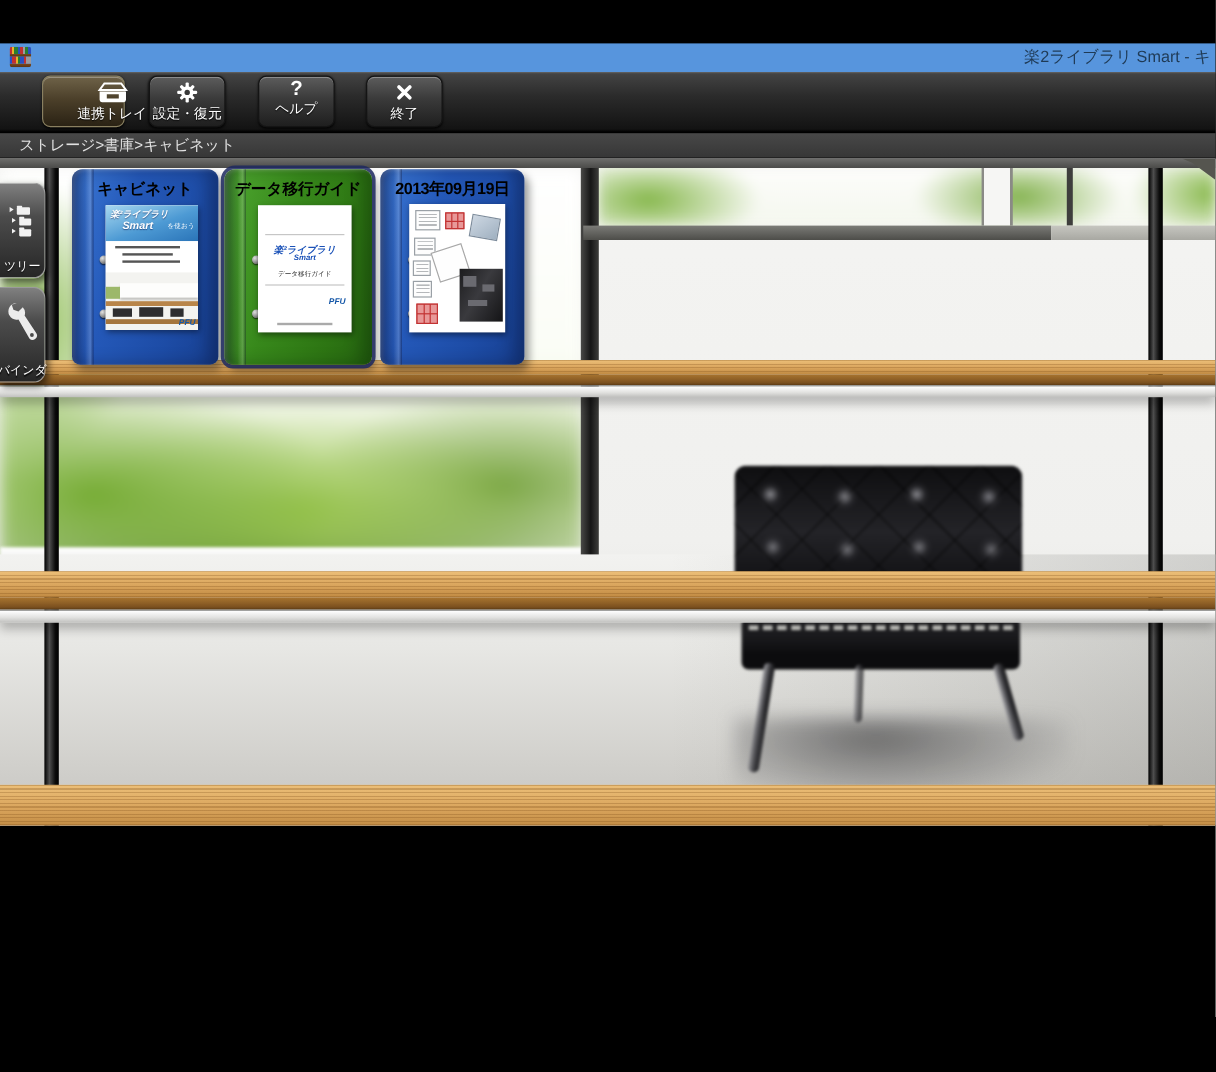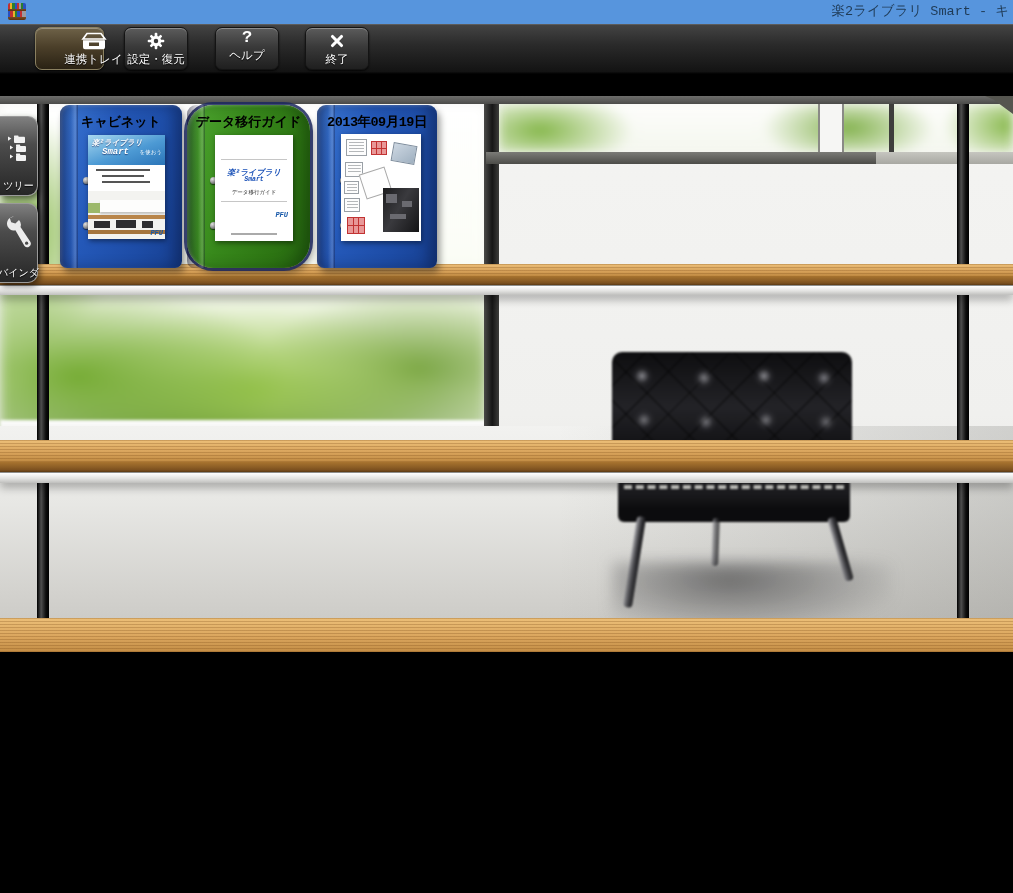--- a/index.html
+++ b/index.html
@@ -1,17 +1,18 @@
 <!DOCTYPE html>
 <html><head>
 <meta charset="utf-8">
 <style>
   html,body{margin:0;padding:0;background:#000;}
   .app{position:relative;width:1013px;height:652px;overflow:hidden;
-       font-family:Liberation Mono, monospace;
+       font-family:Liberation Sans, sans-serif;
+       margin-top:36px;
        -webkit-font-smoothing:antialiased;}
   .app *{position:absolute;box-sizing:border-box;}
 
   
   .titlebar{left:0;top:0;width:1013px;height:24px;background:#5795dd;z-index:50;}
   .appicon{left:8px;top:3px;width:18px;height:17px;
     background:
       linear-gradient(to right,#c23030 0 2px,#e8b22a 2px 4px,#2a7f2f 4px 7px,#2a4fc0 7px 9px,#c23030 9px 11px,#9a9aa0 11px 13px,#2a7f2f 13px 15px,#2a4fc0 15px 18px) 0 0/18px 6px no-repeat,
       linear-gradient(#7a4a20,#5a3312) 0 6px/18px 2px no-repeat,
       linear-gradient(to right,#2a4fc0 0 2px,#c23030 2px 5px,#e8b22a 5px 7px,#2a7f2f 7px 9px,#2a4fc0 9px 12px,#c23030 12px 14px,#9a9aa0 14px 18px) 0 8px/18px 6px no-repeat,
@@ -195,21 +196,21 @@
 
   
   .binder{top:9px;height:163px;z-index:8;border-radius:9px 9px 7px 7px;cursor:pointer;
     box-shadow:inset -8px 0 14px rgba(0,0,20,.3), inset 2px 1px 3px rgba(255,255,255,.25),
                3px 5px 7px rgba(0,0,0,.4);}
   .binder.blue{background:linear-gradient(105deg,#3c79d6 0%,#2458b8 35%,#1d4ca6 70%,#173f90 100%);}
   .binder.green{background:linear-gradient(105deg,#4fa831 0%,#37881b 40%,#2d7513 75%,#256410 100%);
     box-shadow:0 0 0 3px rgba(28,40,95,.85), inset -8px 0 14px rgba(0,20,0,.3),
                inset 2px 1px 3px rgba(255,255,255,.25), 3px 5px 7px rgba(0,0,0,.4);}
   #binder1{left:60px;width:122px;}
-  #binder2{left:187px;width:123px;border-radius:26px;}
+  #binder2{left:187px;width:123px;}
   #binder3{left:317px;width:120px;}
   .spine{left:0;top:0;width:18px;height:100%;border-radius:9px 0 0 7px;
     background:linear-gradient(to right, rgba(0,0,30,.45), rgba(0,0,30,.1) 60%, rgba(255,255,255,.18) 85%, rgba(0,0,30,.35));}
   .rivet{left:23px;width:7px;height:7px;border-radius:50%;
     background:radial-gradient(circle at 35% 30%,#e8e8e8,#8a8a8a 60%,#444);box-shadow:0 1px 1px rgba(0,0,0,.6);}
   .rivet.r1{top:44%;} .rivet.r2{top:72%;}
   .binder-title{left:0;top:8px;width:100%;text-align:center;font-weight:bold;font-size:13px;color:#000;
     white-space:nowrap;overflow:hidden;}
   #binder3 .binder-title{font-size:13.5px;letter-spacing:-.5px;}
   .cover{box-shadow:1px 2px 5px rgba(0,0,0,.45);overflow:hidden;background:#fff;}
@@ -307,20 +308,23 @@
     <div class="tbtn" id="btn-exit">
       <span class="ticon">
         <svg width="18" height="18" viewBox="0 0 18 18">
           <path d="M4.5 4.5 L13.5 13.5 M13.5 4.5 L4.5 13.5" stroke="#fff" stroke-width="3.1" stroke-linecap="round"></path>
         </svg>
       </span>
       <span class="tlabel">終了</span>
     </div>
   </div>
 
+  <div class="breadcrumb">
+    <span>ストレージ&gt;書庫&gt;キャビネット</span>
+  </div>
 
   <div class="scene">
     <div class="wall"></div>
     <div class="win-left"></div>
     <div class="win-left-sill"></div>
     <div class="win-left-frame"></div>
     <div class="win-tr"></div>
     <div class="win-tr-mullion"></div>
     <div class="win-tr-mullion2"></div>
     <div class="win-tr-framebar"></div>

